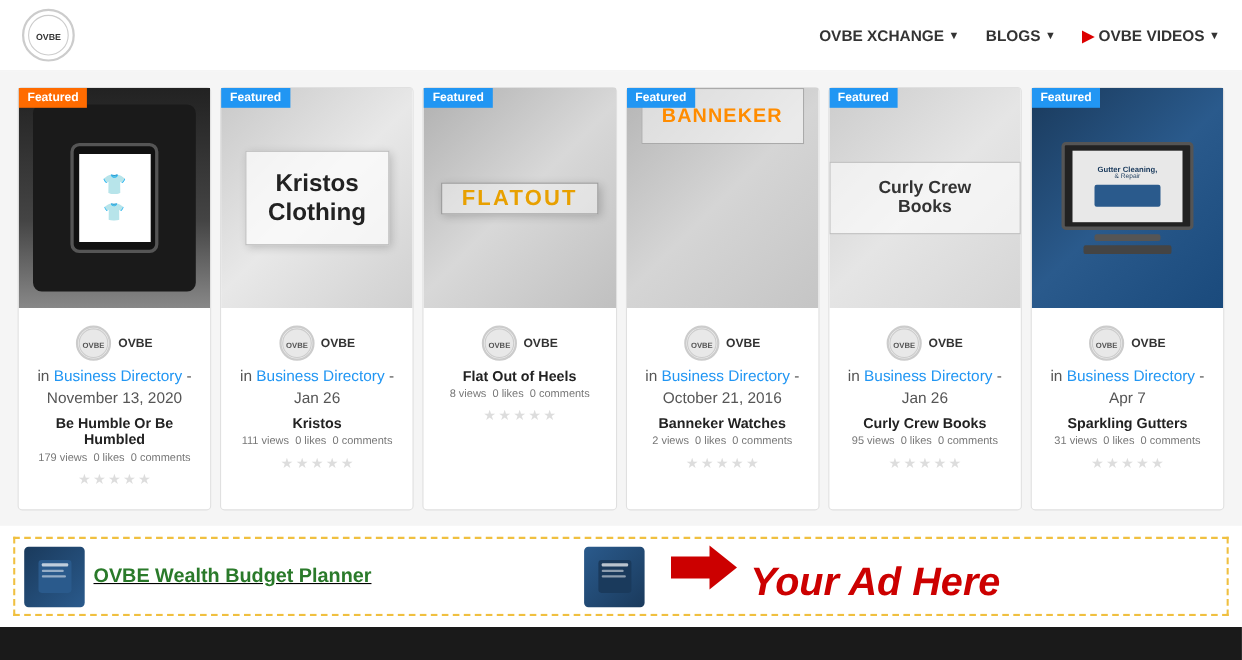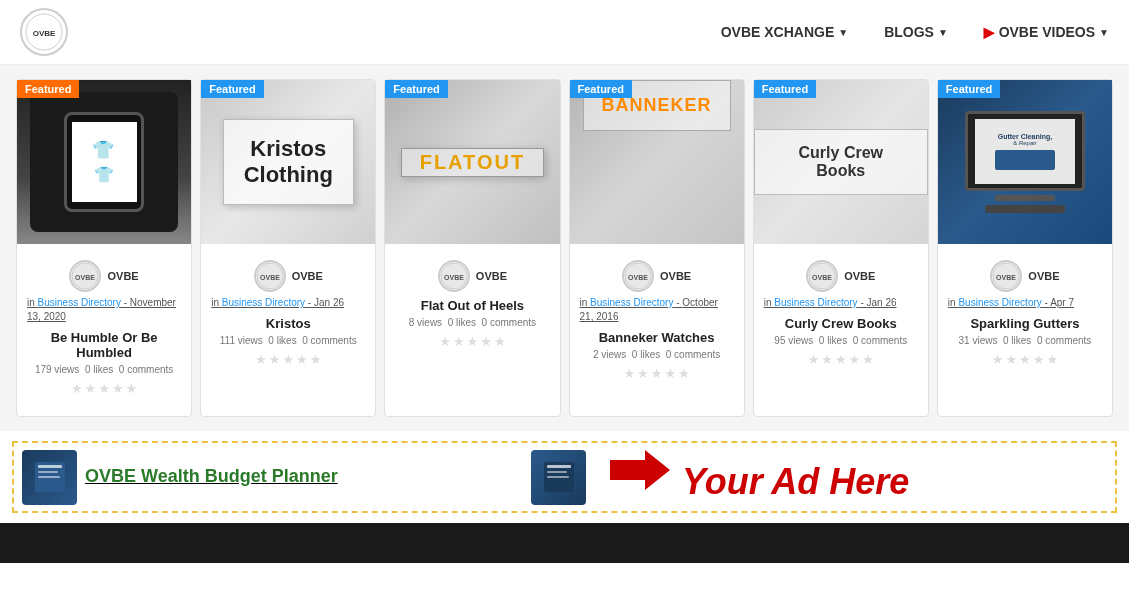--- a/index.html
+++ b/index.html
@@ -15,21 +15,21 @@
       background: #fff;
     }
     .logo-area { display: flex; align-items: center; }
     .logo-circle {
       width: 48px; height: 48px; border-radius: 50%;
       border: 2px solid #ccc;
       display: flex; align-items: center; justify-content: center;
       font-size: 10px; font-weight: bold; color: #333;
       overflow: hidden;
     }
-    .nav { display: flex; align-items: center; gap: 36px; }
+    .nav { display: flex; align-items: center; gap: 24px; }
     .nav-item {
       display: flex; align-items: center; gap: 4px;
       font-size: 14px; font-weight: bold; color: #333;
       cursor: pointer; white-space: nowrap;
     }
     .chevron { font-size: 10px; }
     .video-icon { font-size: 14px; color: #d00; }
 
     
     .cards-container {
@@ -45,21 +45,21 @@
       border-radius: 4px;
       flex: 1;
       min-width: 0;
       margin: 4px;
       padding-bottom: 12px;
       position: relative;
     }
     .card-image-area {
       position: relative;
       width: 100%;
-      height: 164px;
+      height: 200px;
       background: #ddd;
       overflow: hidden;
     }
     .featured-badge {
       position: absolute;
       top: 0; left: 0;
       background: #2196f3;
       color: #fff;
       font-size: 11px;
       padding: 3px 8px;
@@ -152,25 +152,24 @@
       border: 2px solid #ccc;
       display: flex; align-items: center; justify-content: center;
       background: #f0f0f0;
       font-size: 8px; font-weight: bold; color: #555;
       overflow: hidden;
     }
     .ovbe-badge {
       font-size: 11px; font-weight: bold; color: #333;
     }
     .card-meta {
-      font-size: 10px; color: #555;
-      text-align: left;
+      font-size: 14px; color: #555;
+      text-align: center;
       line-height: 1.4;
       margin-bottom: 4px;
-      text-decoration: underline;
     }
     .card-meta a { color: #2196f3; text-decoration: none; }
     .card-title {
       font-size: 13px; font-weight: bold; color: #222;
       text-align: center;
       margin: 6px 0 4px 0;
     }
     .card-stats {
       font-size: 10px; color: #777;
       text-align: center;

